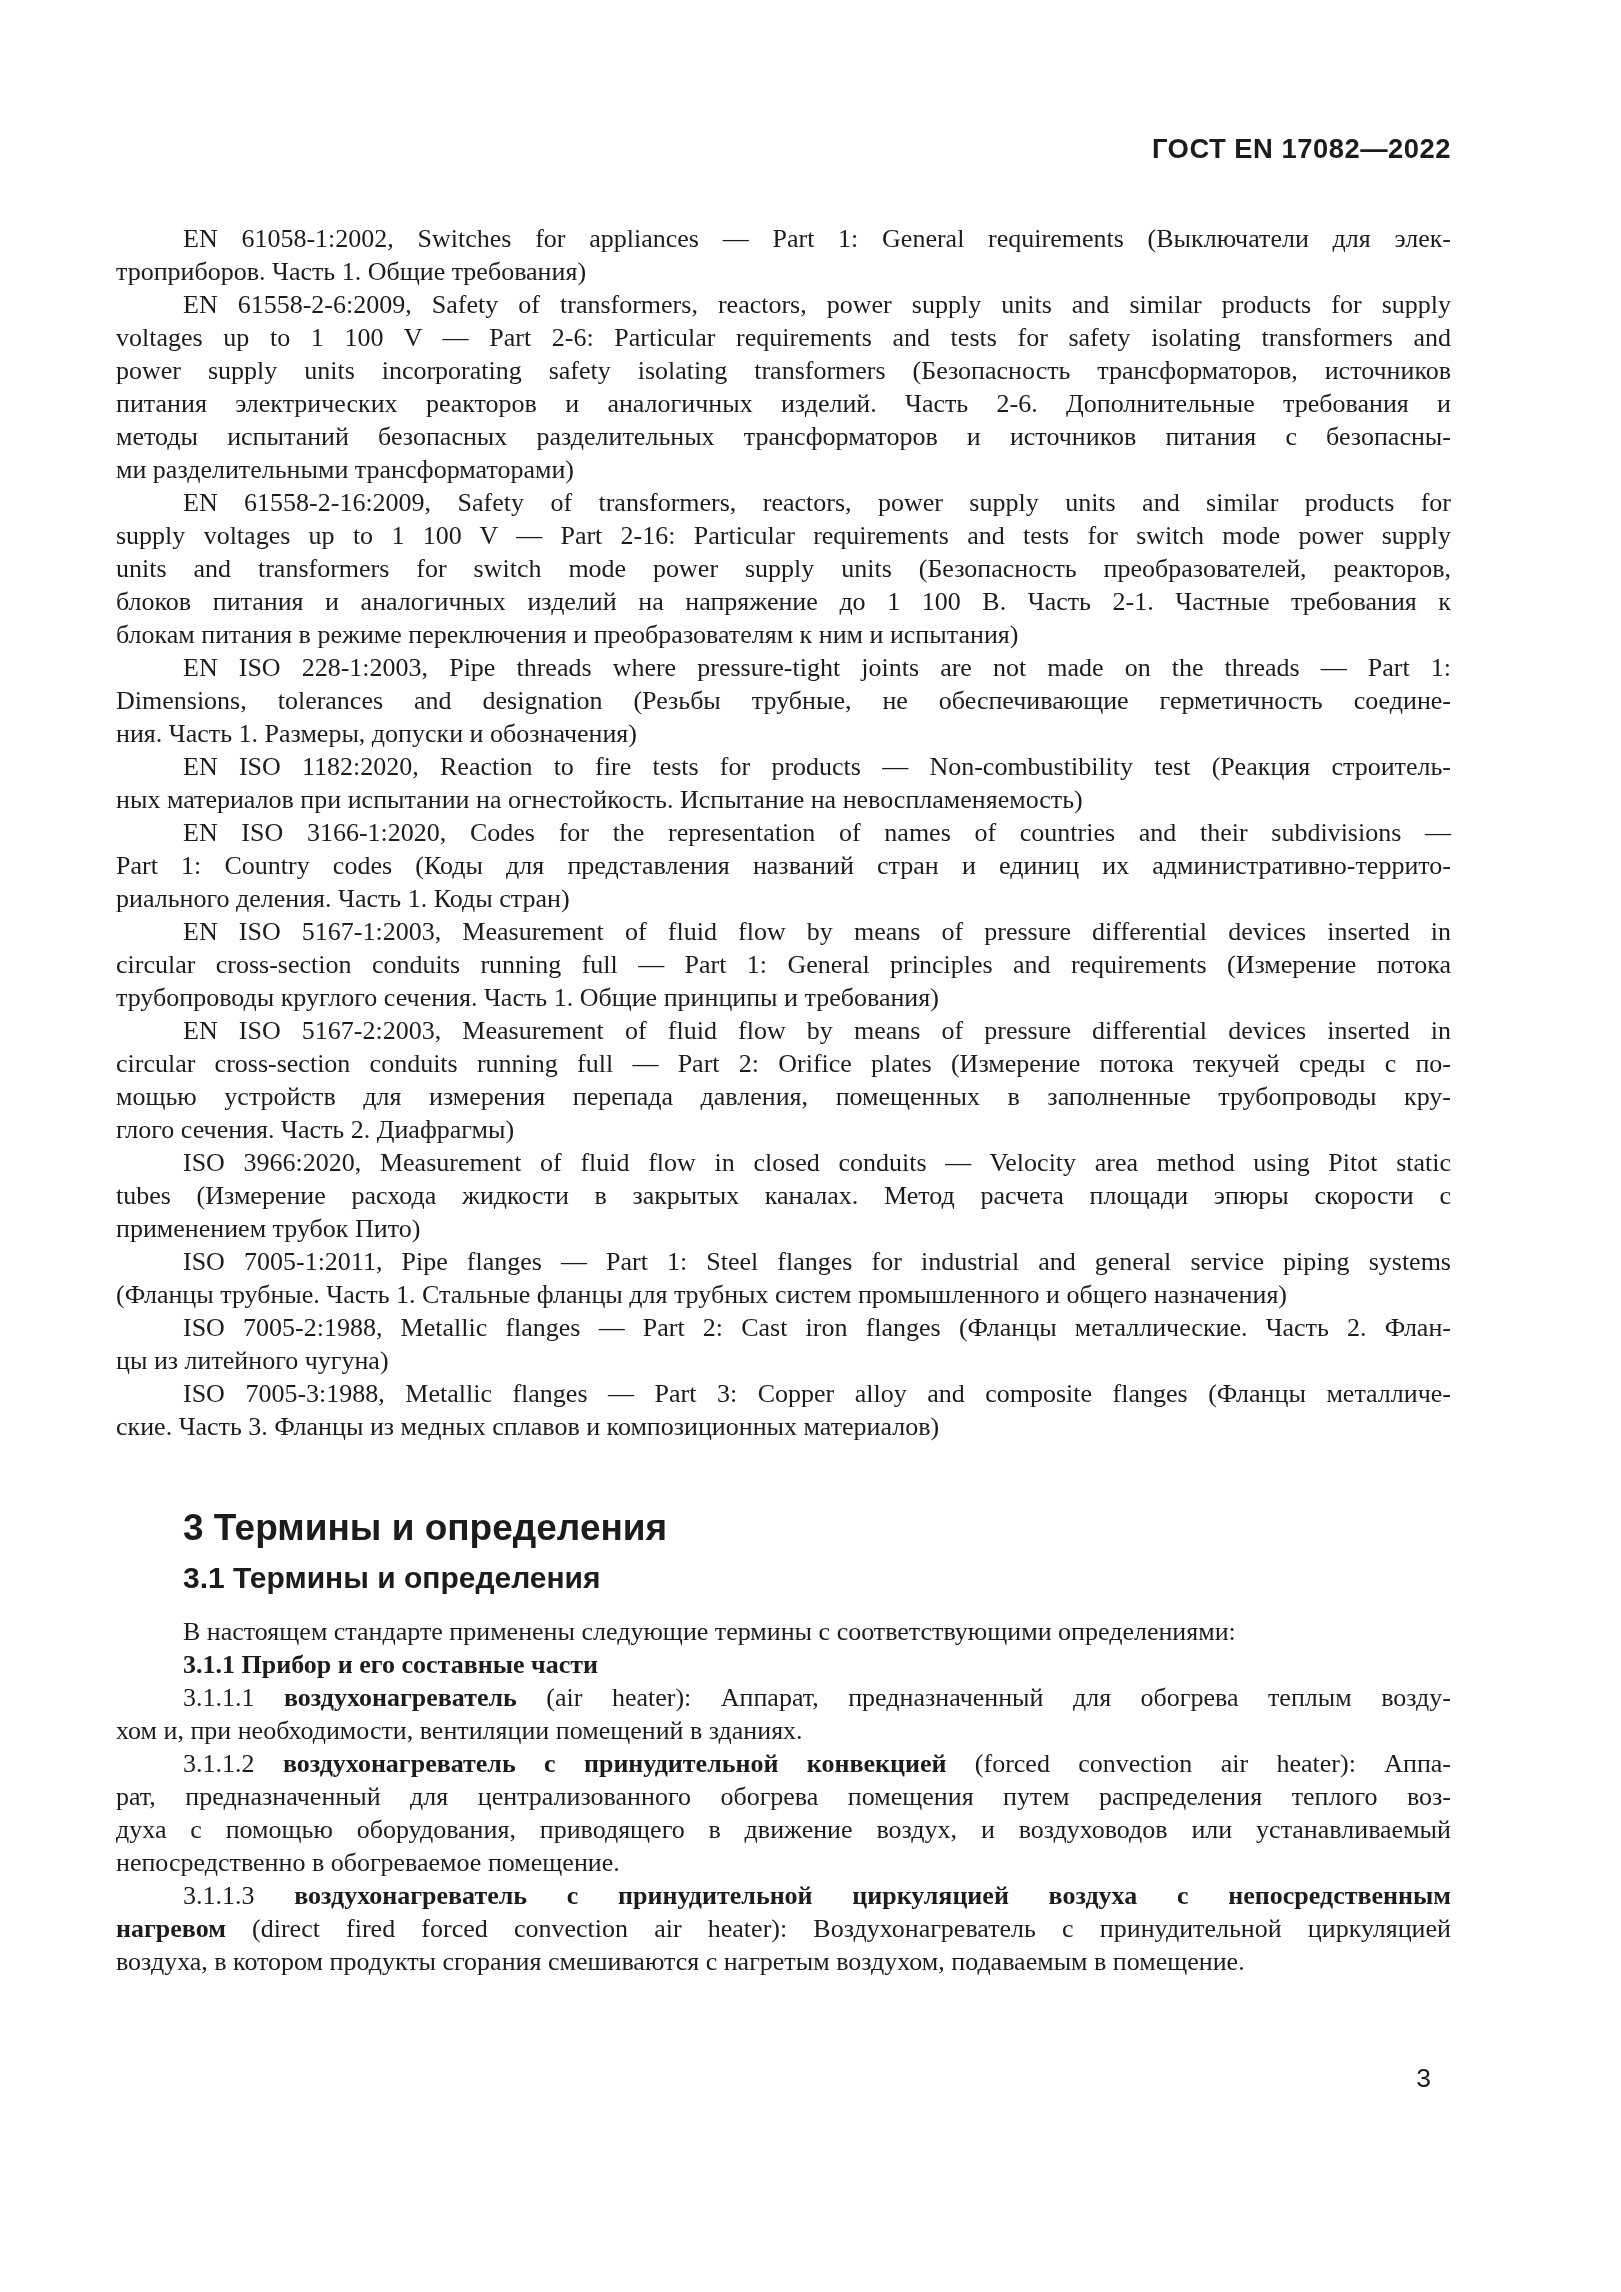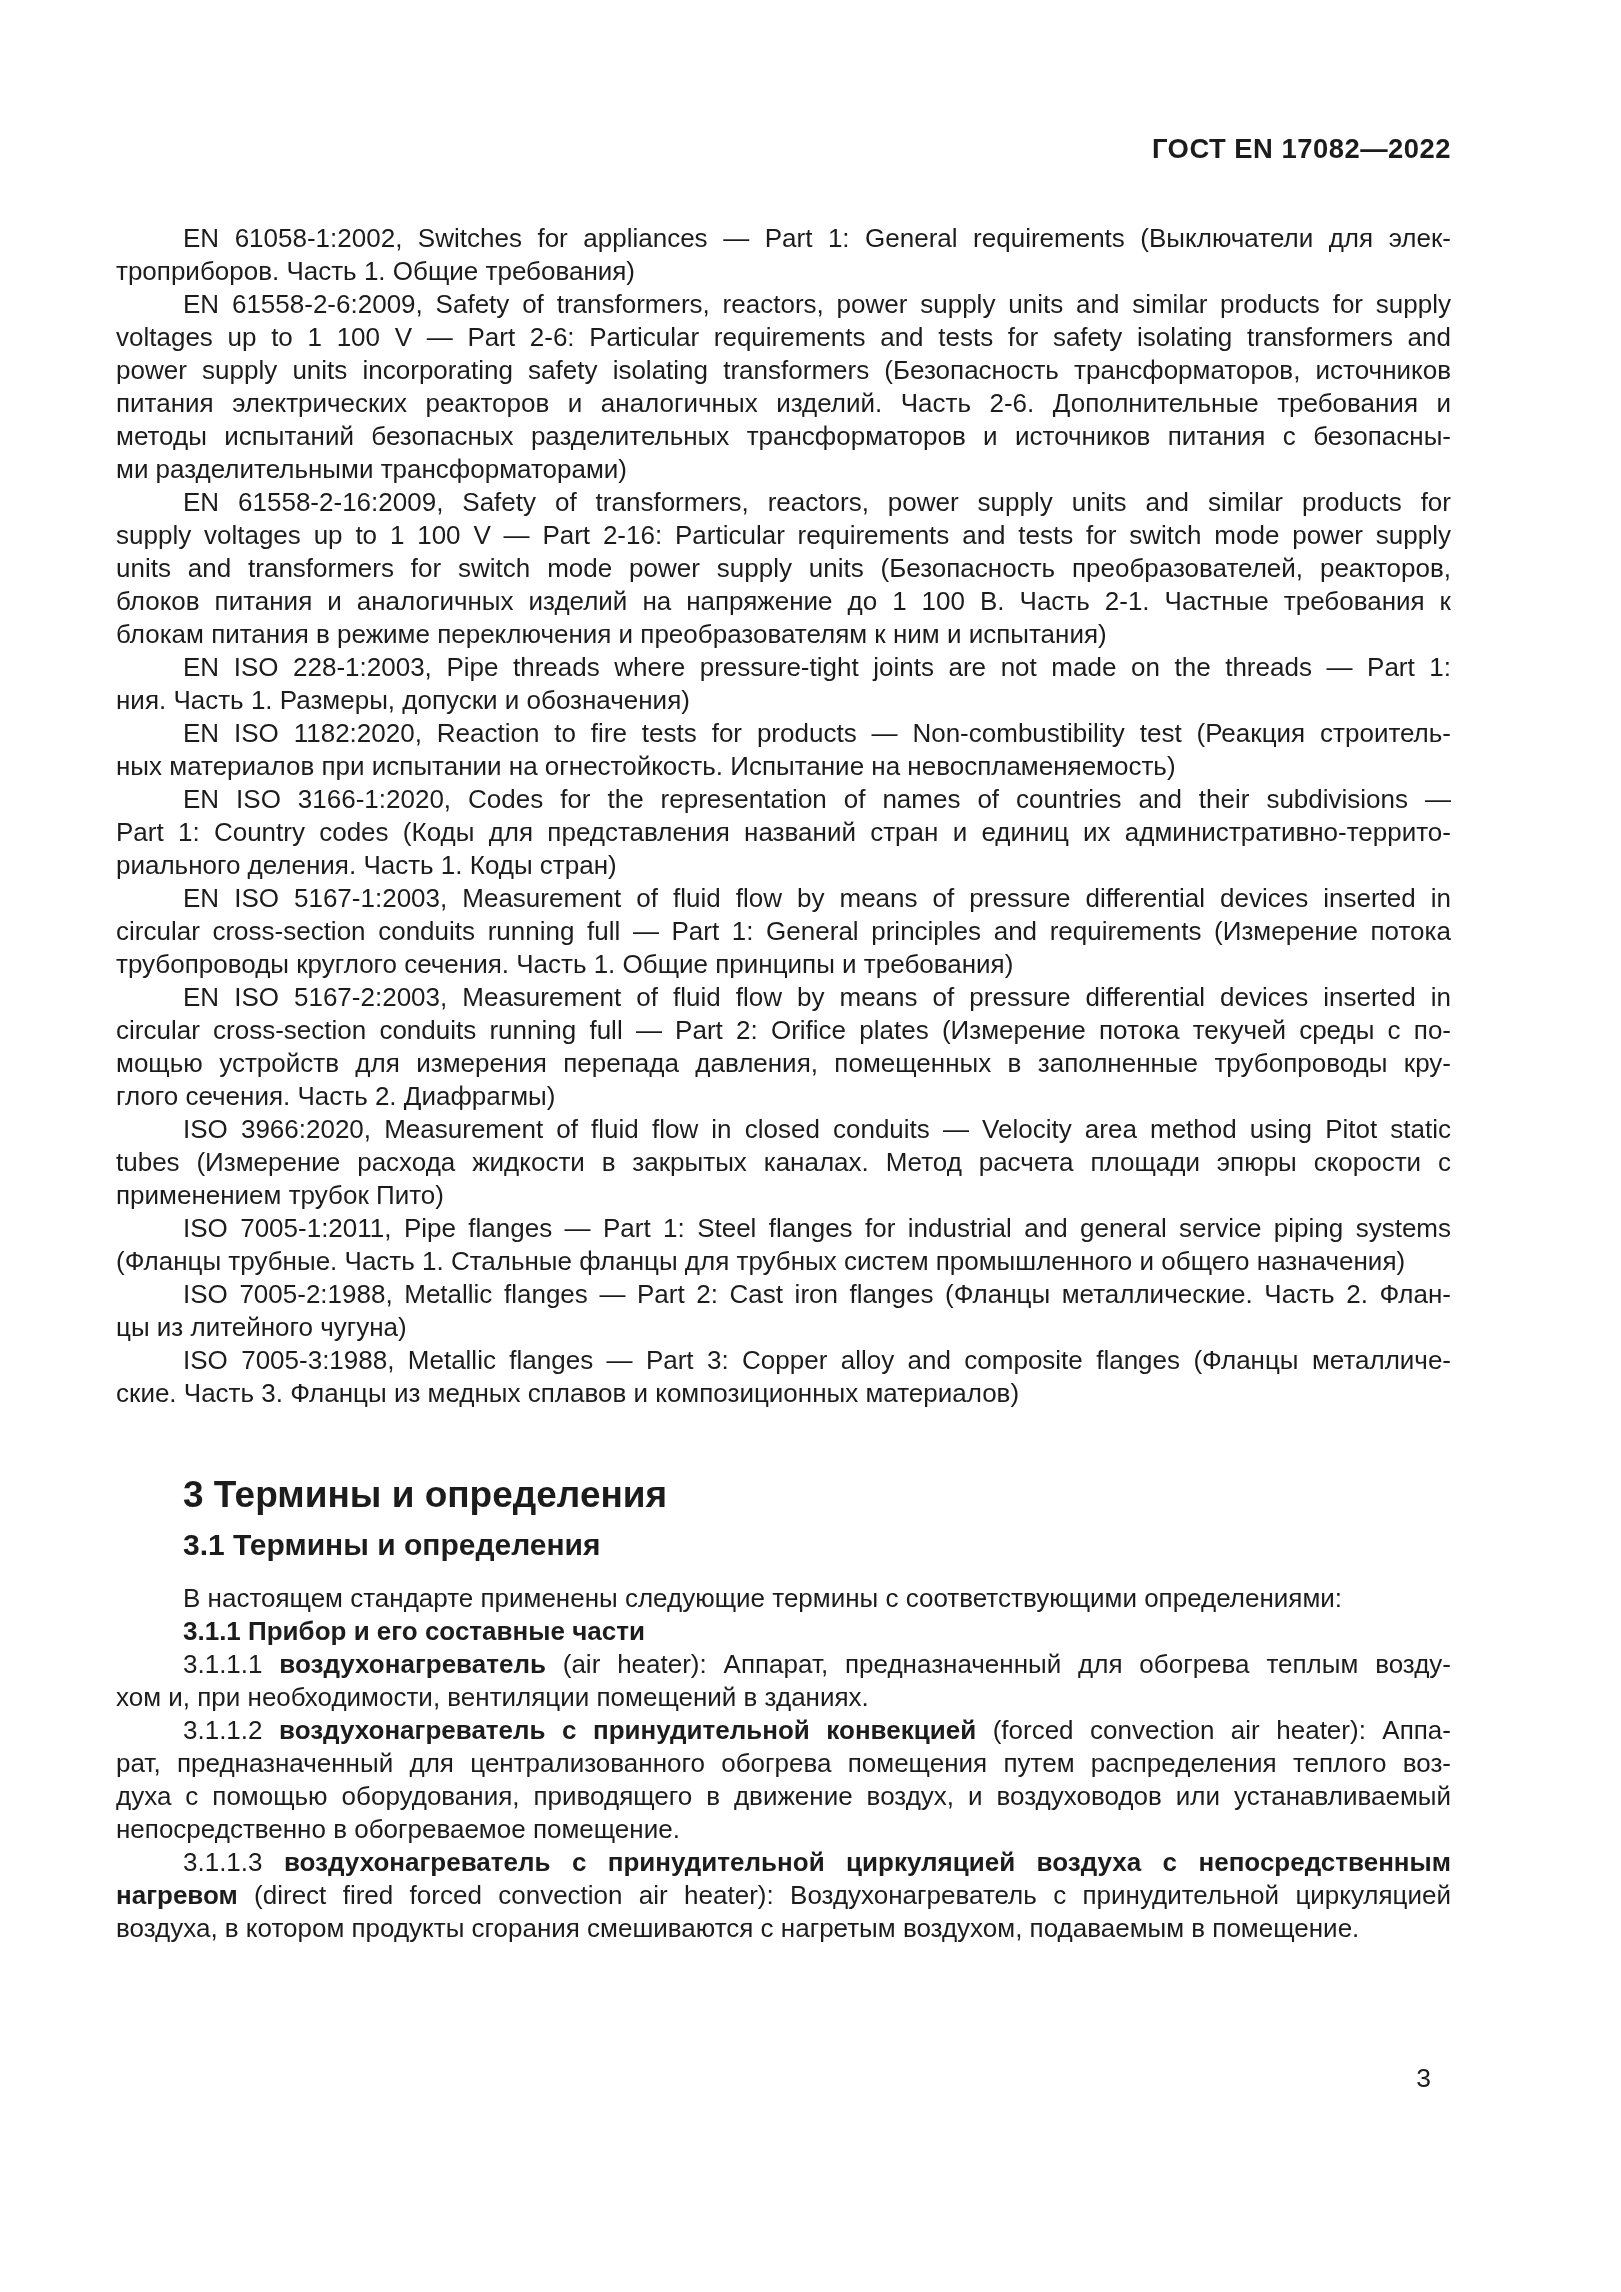--- a/index.html
+++ b/index.html
@@ -28,20 +28,21 @@
     left: 116px;
     top: 222px;
     width: 1335px;
   }
   .para { margin: 0; }
   .line {
     font-size: 26px;
     line-height: 33px;
     text-align: justify;
     text-align-last: justify;
+    font-family: Liberation Serif, serif;
   }
   .line.first { text-indent: 67px; }
   .line.last  { text-align-last: left; }
   .h1 {
     margin-top: 62px;
     font-size: 37px;
     font-weight: bold;
     line-height: 45px;
     text-indent: 67px;
   }
@@ -85,20 +86,21 @@
       </div>
       <div class="para">
         <div class="line first"><span>EN 61558-2-16:2009, Safety of transformers, reactors, power supply units and similar products for</span></div>
         <div class="line"><span>supply voltages up to 1 100 V — Part 2-16: Particular requirements and tests for switch mode power supply</span></div>
         <div class="line"><span>units and transformers for switch mode power supply units (Безопасность преобразователей, реакторов,</span></div>
         <div class="line"><span>блоков питания и аналогичных изделий на напряжение до 1 100 В. Часть 2-1. Частные требования к</span></div>
         <div class="line last"><span>блокам питания в режиме переключения и преобразователям к ним и испытания)</span></div>
       </div>
       <div class="para">
         <div class="line first"><span>EN ISO 228-1:2003, Pipe threads where pressure-tight joints are not made on the threads — Part 1:</span></div>
+        <div class="line"><span>Dimensions, tolerances and designation (Резьбы трубные, не обеспечивающие герметичность соедине-</span></div>
         <div class="line last"><span>ния. Часть 1. Размеры, допуски и обозначения)</span></div>
       </div>
       <div class="para">
         <div class="line first"><span>EN ISO 1182:2020, Reaction to fire tests for products — Non-combustibility test (Реакция строитель-</span></div>
         <div class="line last"><span>ных материалов при испытании на огнестойкость. Испытание на невоспламеняемость)</span></div>
       </div>
       <div class="para">
         <div class="line first"><span>EN ISO 3166-1:2020, Codes for the representation of names of countries and their subdivisions —</span></div>
         <div class="line"><span>Part 1: Country codes (Коды для представления названий стран и единиц их административно-террито-</span></div>
         <div class="line last"><span>риального деления. Часть 1. Коды стран)</span></div>

